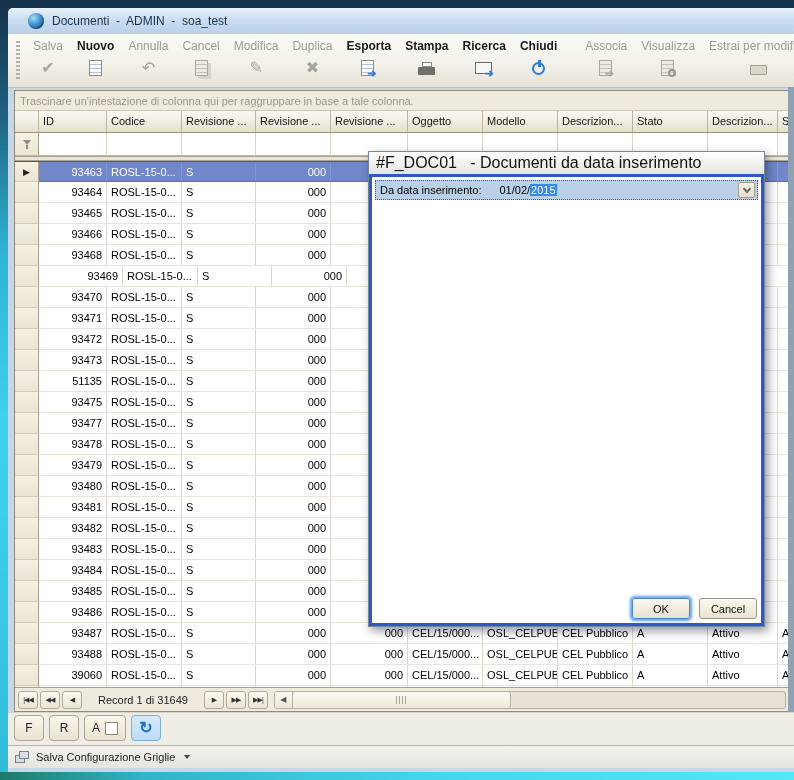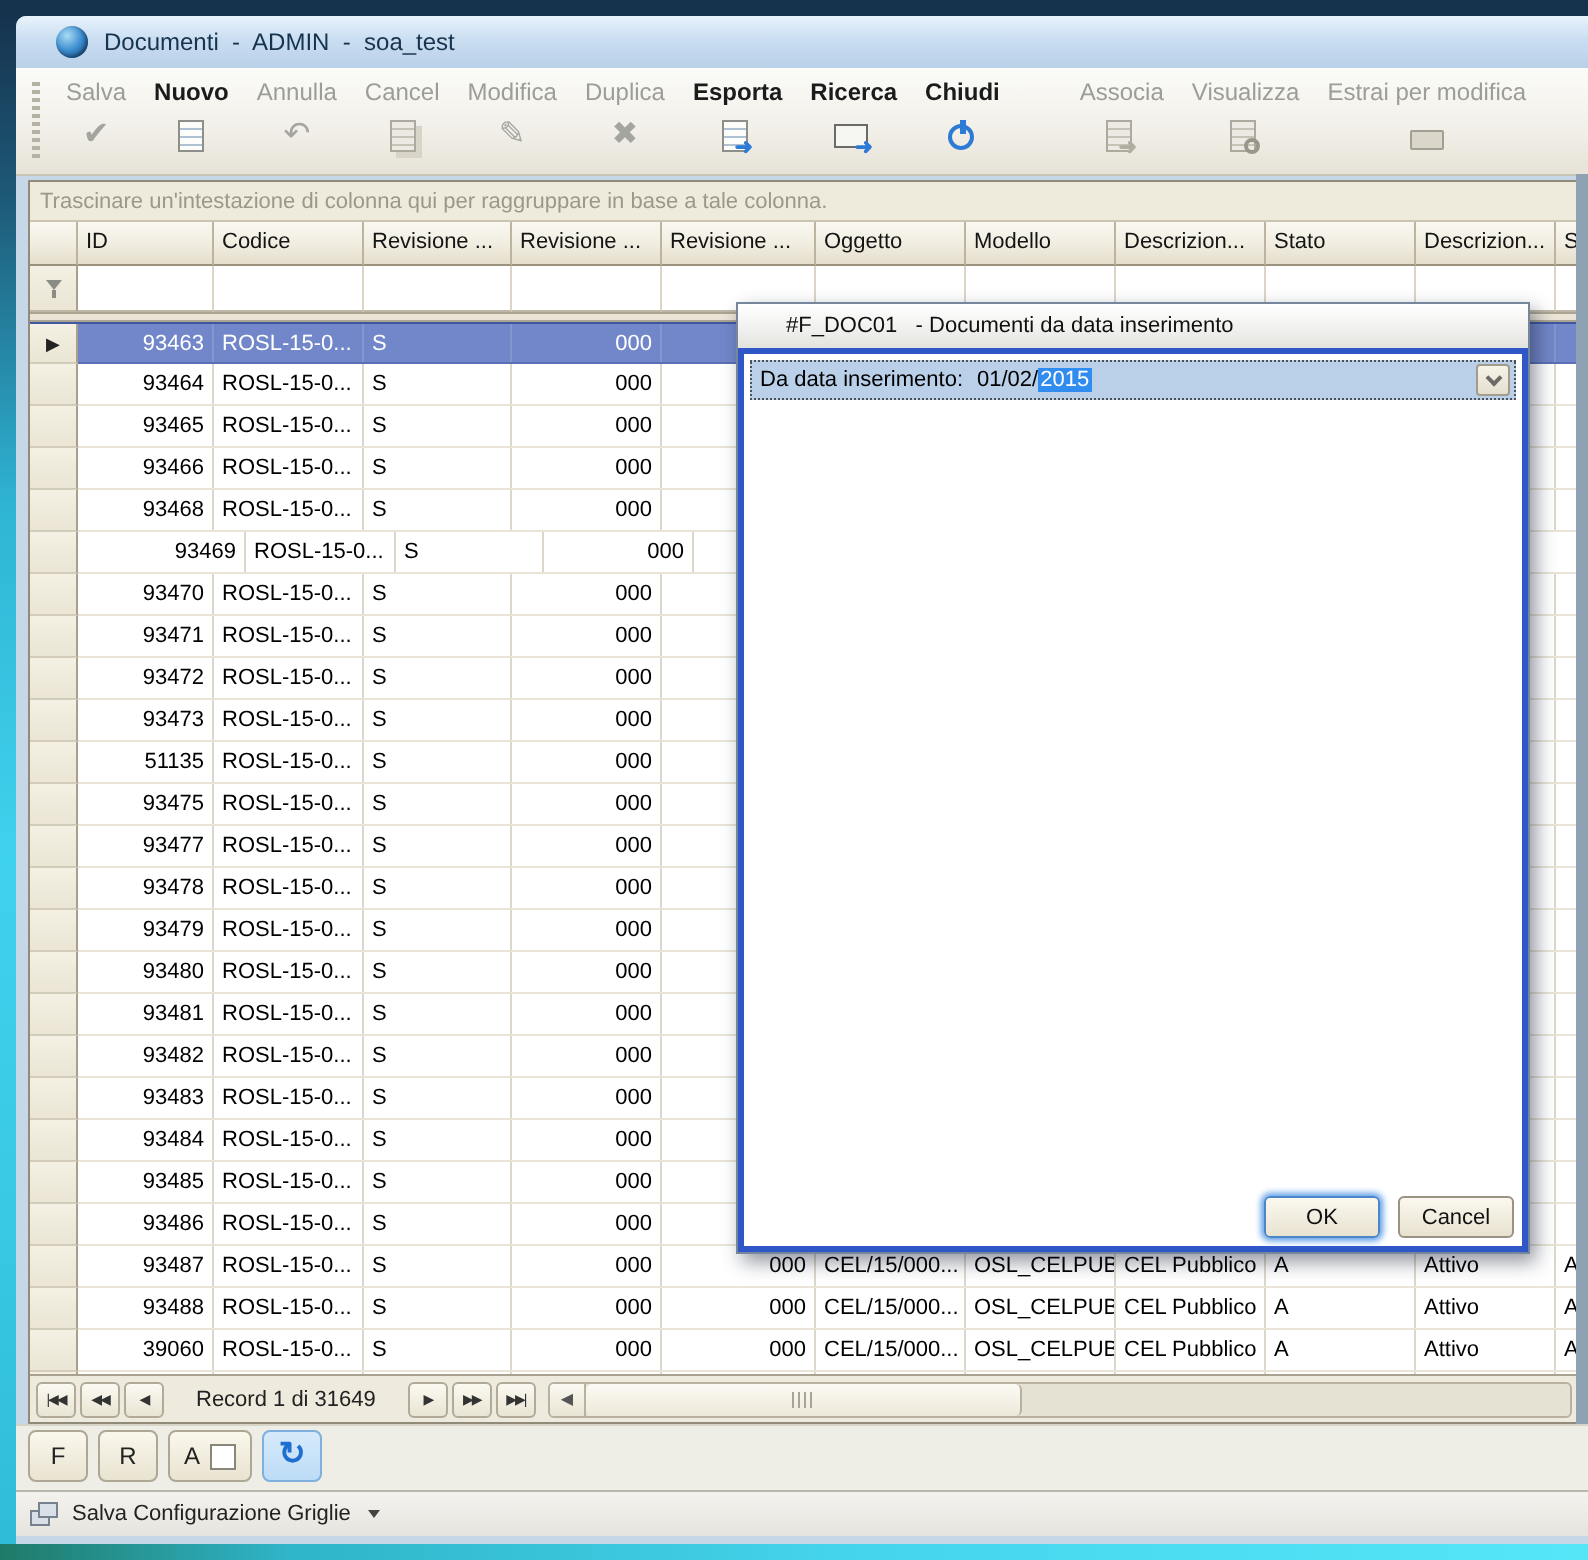--- a/index.html
+++ b/index.html
@@ -99,25 +99,25 @@
   .layers{width:15px;height:12px;position:relative;flex:0 0 auto}
   .layers i{position:absolute;width:10px;height:8px;border:1px solid #76828E;background:#D9DFE6}
   .layers i:nth-child(1){left:0;top:4px}
   .layers i:nth-child(2){left:4px;top:0}
   .caret{width:0;height:0;border-left:3px solid transparent;border-right:3px solid transparent;border-top:4px solid #444;margin-left:3px}
 
   
   .dialog{position:absolute;left:368px;top:151px;width:397px;height:476px;z-index:20;background:#fff;
     border:1px solid #76879B;box-shadow:3px 4px 9px rgba(15,25,45,.45);display:flex;flex-direction:column}
   .dtitle{height:22px;flex:0 0 auto;background:linear-gradient(180deg,#FFFFFF,#EEEEEC 65%,#E2E2DE);
-    display:flex;align-items:center;padding-left:24px;font-size:11px;color:#101010;white-space:pre}
+    display:flex;align-items:center;padding-left:7px;font-size:16px;color:#101010;white-space:pre}
   .dclient{flex:1;border:3px solid var(--accent,#2F57C8);position:relative;background:#fff}
   .dfield{position:absolute;left:3px;top:3px;right:3px;height:20px;background:var(--fieldbg,#B9D0E8);
     border:1px dotted #4E5256;display:flex;align-items:center;font-size:11px;color:#000;padding-left:4px}
-  .dlabel{margin-right:7px;white-space:nowrap}
+  .dlabel{margin-right:18px;white-space:nowrap}
   .dval{white-space:nowrap}
   .dselx{background:var(--datesel,#318CEF);color:#fff;padding:0 1px}
   .dcombo{margin-left:auto;margin-right:2px;width:17px;height:16px;background:linear-gradient(180deg,#F6F3E9,#E5DFCE);
     border:1px solid #A39B8B;border-radius:2px;display:flex;align-items:center;justify-content:center}
   .chev{width:6px;height:6px;border-right:2px solid #6A6A66;border-bottom:2px solid #6A6A66;transform:rotate(45deg);margin-top:-3px}
   .dbuttons{position:absolute;right:4px;bottom:4px;display:flex;gap:9px}
   .dbtn{width:58px;height:21px;font-size:11px;display:flex;align-items:center;justify-content:center;color:#111;
     background:linear-gradient(180deg,#FBF8EF,#E8E2D0);border:1px solid #9A9282;border-radius:3px}
   .dbtn.focus{border:1px solid #4A86C8;box-shadow:0 0 3px 1.5px #5E9EE8}
 </style>
@@ -173,36 +173,45 @@
           </div>
         </div>
         <div class="tbtn">
           <div class="tlabel">Esporta</div>
           <div class="ticon">
             <i class="doc"></i>
             <b class="arrb">➜</b>
           </div>
         </div>
         <div class="tbtn">
+          <div class="tlabel">Stampa</div>
+          <div class="ticon">
+            <span class="pr">
+              <span class="paper"></span>
+              <span class="pbody"></span>
+            </span>
+          </div>
+        </div>
+        <div class="tbtn">
           <div class="tlabel">Ricerca</div>
           <div class="ticon">
             <i class="scr"></i>
             <b class="arrb">➜</b>
           </div>
         </div>
         <div class="tbtn">
           <div class="tlabel">Chiudi</div>
           <div class="ticon">
             <span class="pww">
               <span class="pw"></span>
               <span class="pwbar"></span>
             </span>
           </div>
         </div>
-        <div class="tbtn dis" style="margin-left: 26px;">
+        <div class="tbtn dis" style="margin-left: 14px;">
           <div class="tlabel">Associa</div>
           <div class="ticon">
             <i class="doc gdoc"></i>
             <b class="arrg">➜</b>
           </div>
         </div>
         <div class="tbtn dis">
           <div class="tlabel">Visualizza</div>
           <div class="ticon">
             <i class="doc gdoc"></i>

